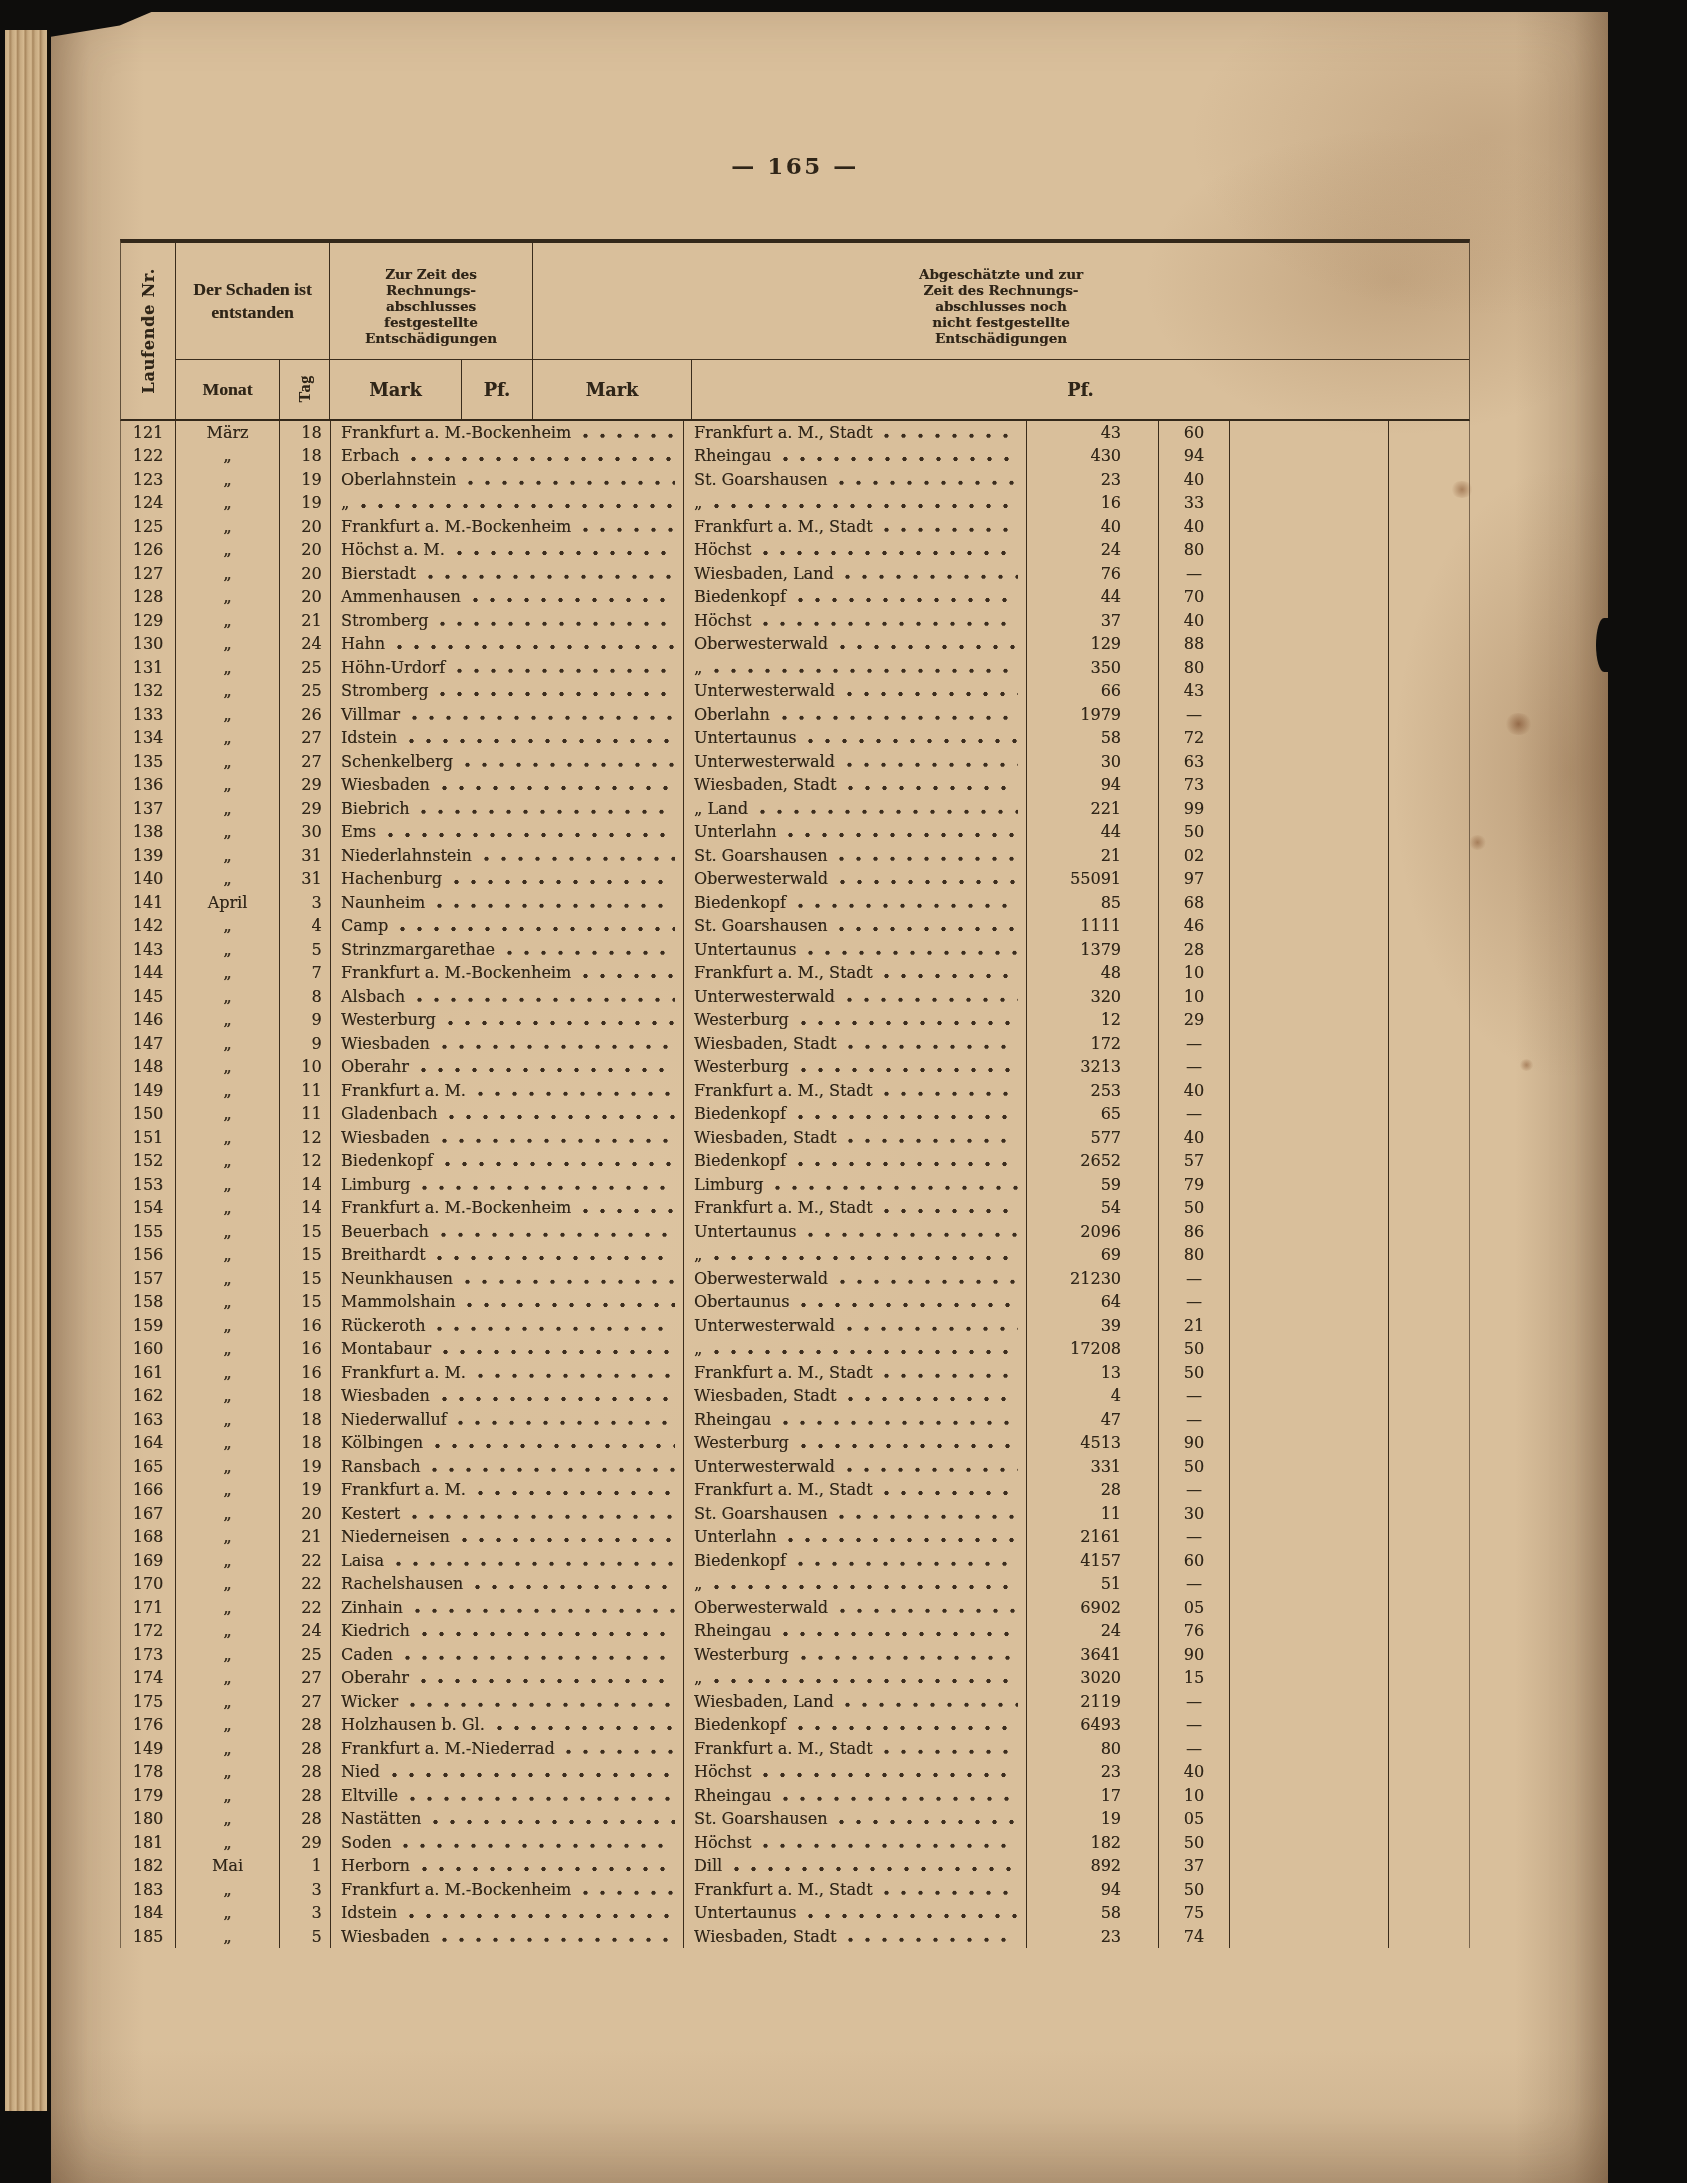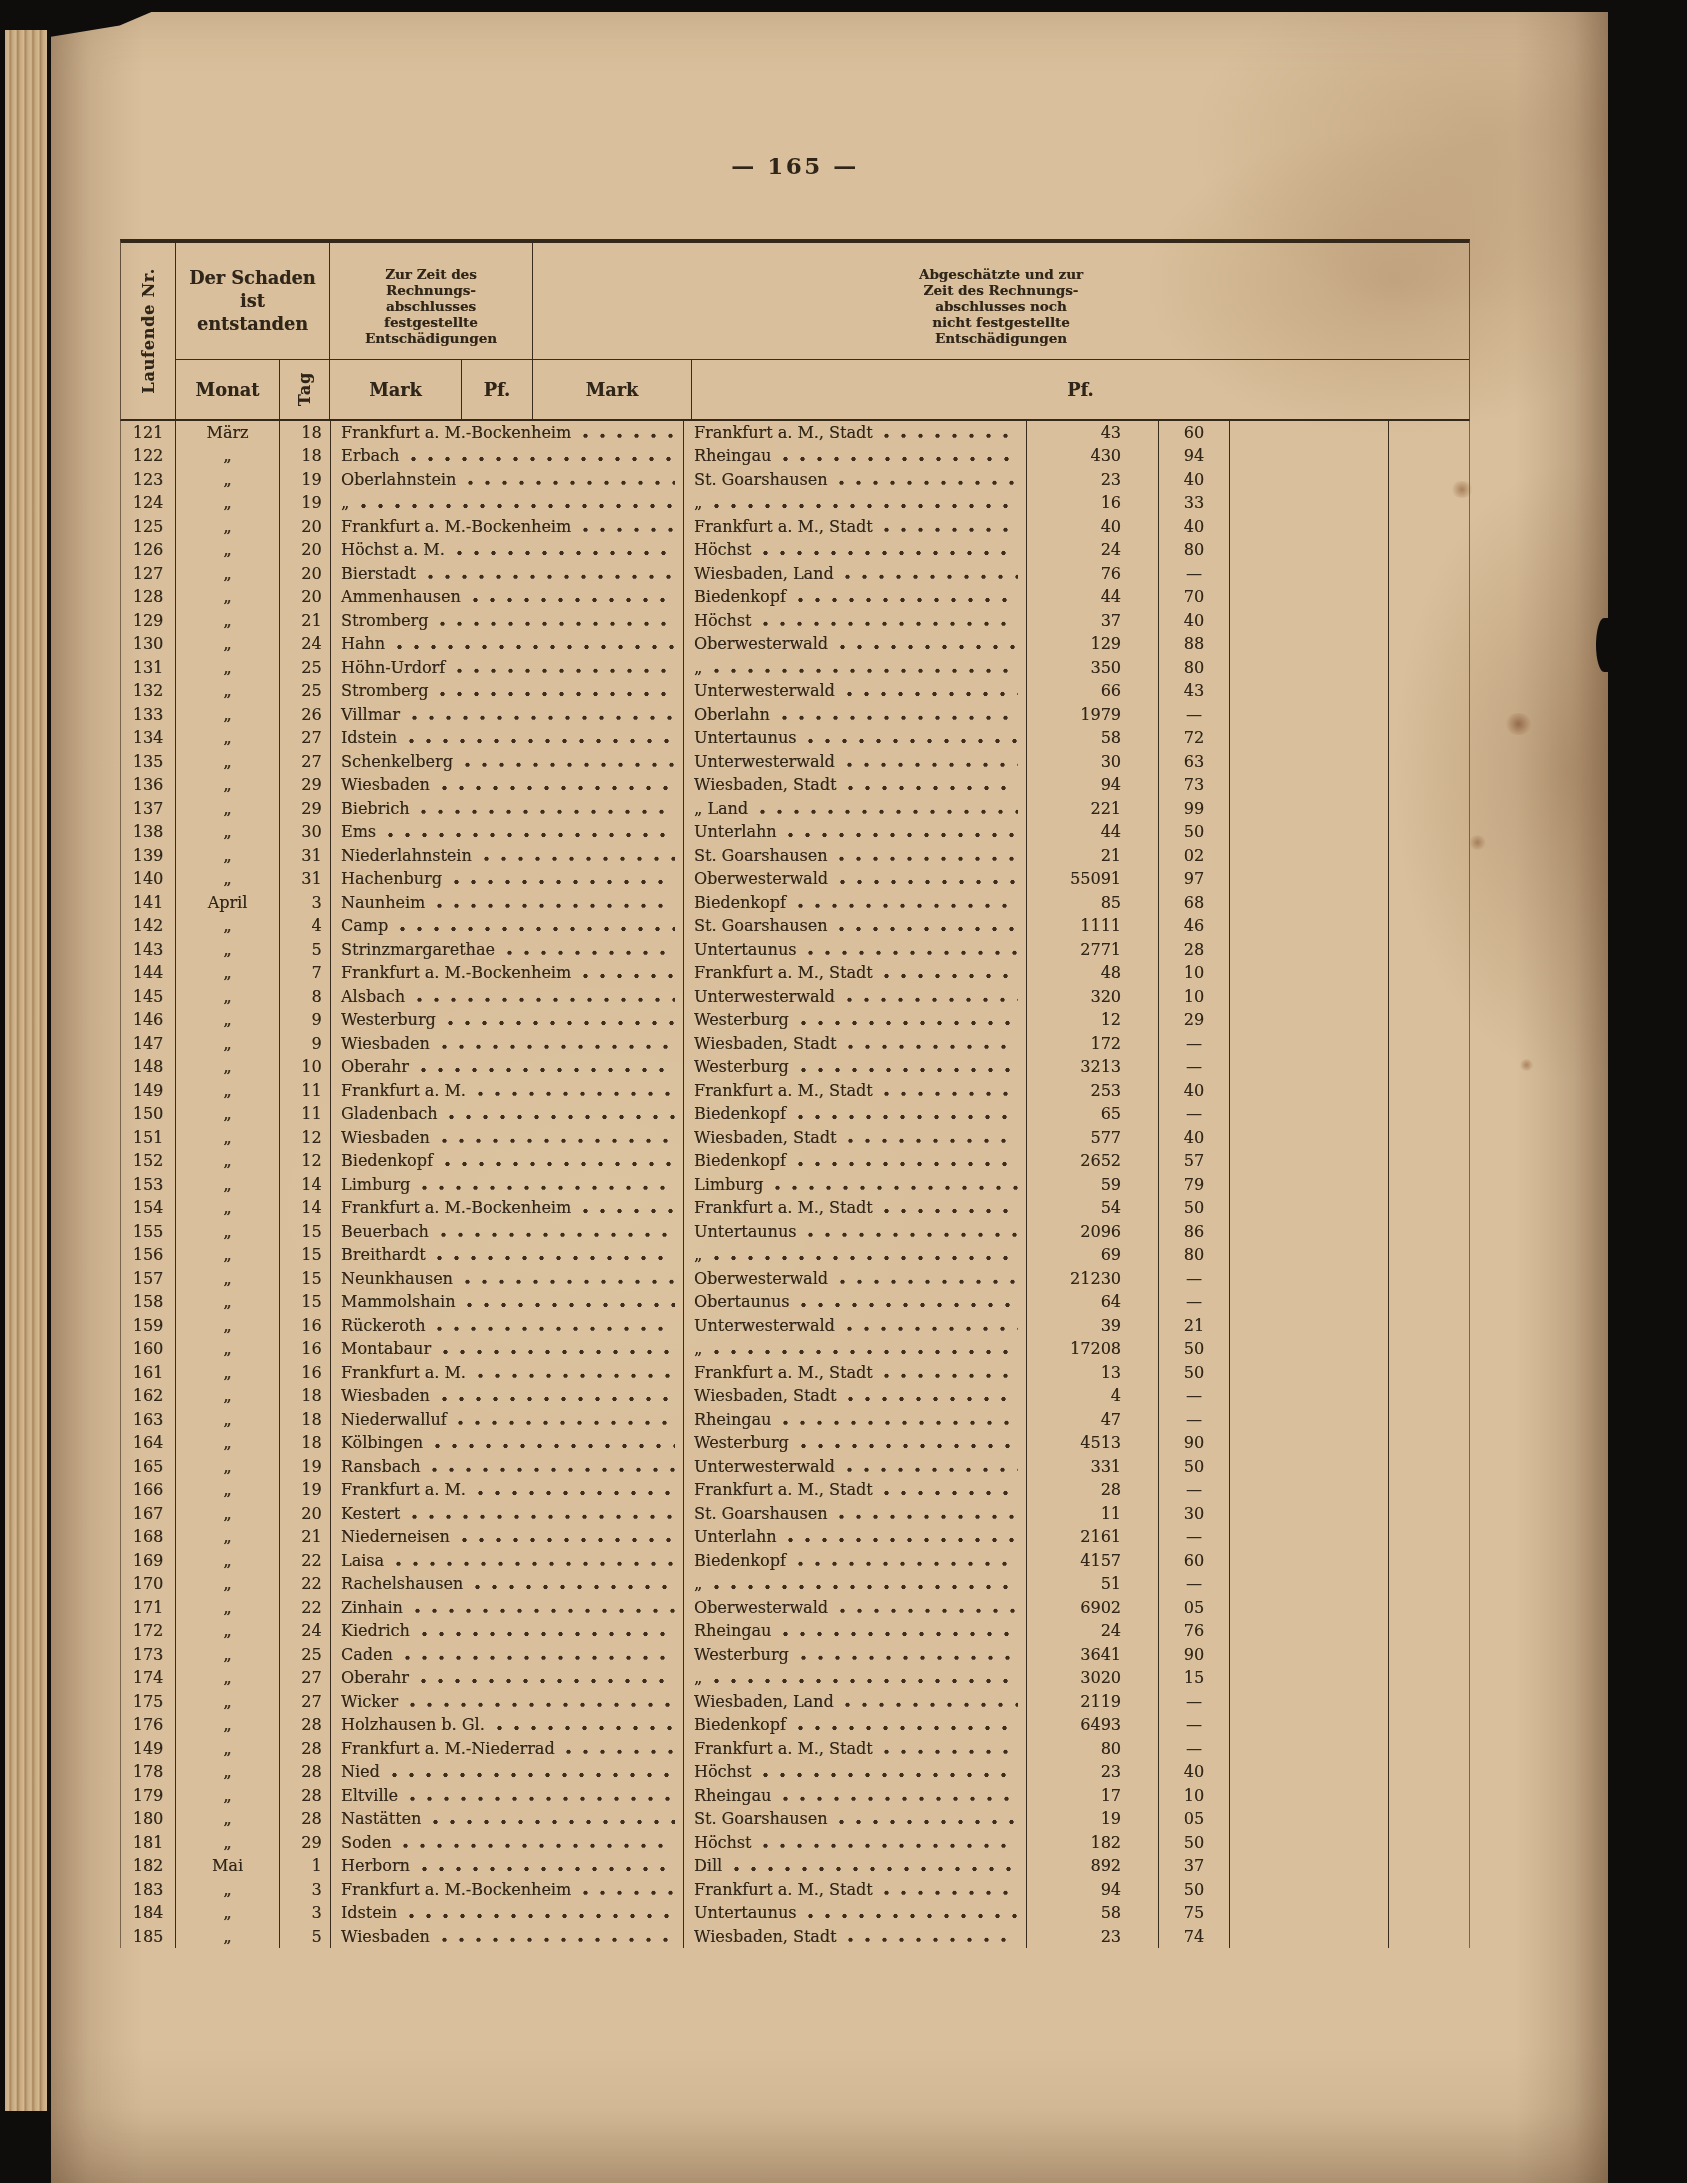--- a/index.html
+++ b/index.html
@@ -50,21 +50,21 @@
          text-shadow:0.3px 0.3px 0 rgba(47,37,24,.45);}
   .thead{
     display:flex;height:182px;box-sizing:border-box;
     border-top:4.2px solid #33281a;border-bottom:2.5px solid #33281a;
     border-left:1.7px solid rgba(58,44,28,.75);border-right:1.7px solid rgba(58,44,28,.75);
     font-weight:bold;
   }
   .thead *{box-sizing:border-box;}
   .h-nr{width:55px;border-right:1.7px solid #3a2c1c;display:flex;align-items:center;justify-content:center;}
   .h-group{display:flex;flex-direction:column;}
-  .h-schaden{width:154px;border-right:1.7px solid #3a2c1c;}
+  .h-schaden{width:154px;border-right:1.7px solid #3a2c1c;font-family:Liberation Serif, serif;}
   .h-namen{width:695px;border-right:1.7px solid #3a2c1c;}
   .h-money1{width:203px;border-right:1.7px solid #3a2c1c;}
   .h-money2{flex:1;}
   .h-group-label{flex:1;display:flex;align-items:center;justify-content:center;text-align:center;}
   .pre{white-space:pre-line;}
   .h-schaden .h-group-label{font-size:17.7px;line-height:23px;border-bottom:1.7px solid #3a2c1c;}
   .h-namen .h-group-label{font-size:22px;letter-spacing:10px;align-items:flex-start;padding-top:35px;}
   .h-money1 .h-group-label,.h-money2 .h-group-label{font-size:13.5px;line-height:16px;border-bottom:1.7px solid #3a2c1c;padding-top:11px;}
   .h-sub{height:59px;display:flex;}
   .h-sub>div{display:flex;align-items:center;justify-content:center;font-size:17.7px;}
@@ -525,21 +525,21 @@
           <div class="td c-monat">„</div>
           <div class="td c-tag">5</div>
           <div class="td c-ort">
             <span>Strinzmargarethae</span>
             <span class="leader"></span>
           </div>
           <div class="td c-kreis">
             <span>Untertaunus</span>
             <span class="leader"></span>
           </div>
-          <div class="td c-mark1">2771</div>
+          <div class="td c-mark1">1379</div>
           <div class="td c-pf1">28</div>
           <div class="td c-mark2"></div>
           <div class="td c-pf2"></div>
         </div>
         <div class="tr">
           <div class="td c-nr">144</div>
           <div class="td c-monat">„</div>
           <div class="td c-tag">7</div>
           <div class="td c-ort">
             <span>Frankfurt a. M.-Bockenheim</span>

